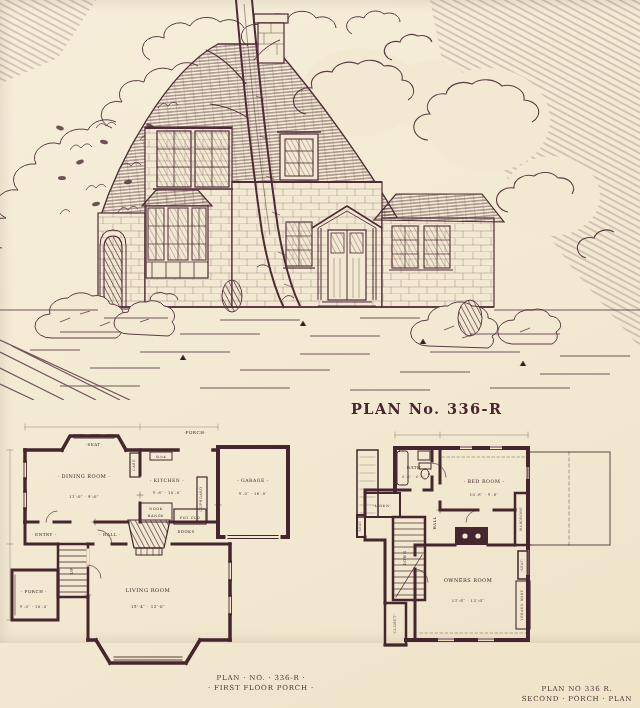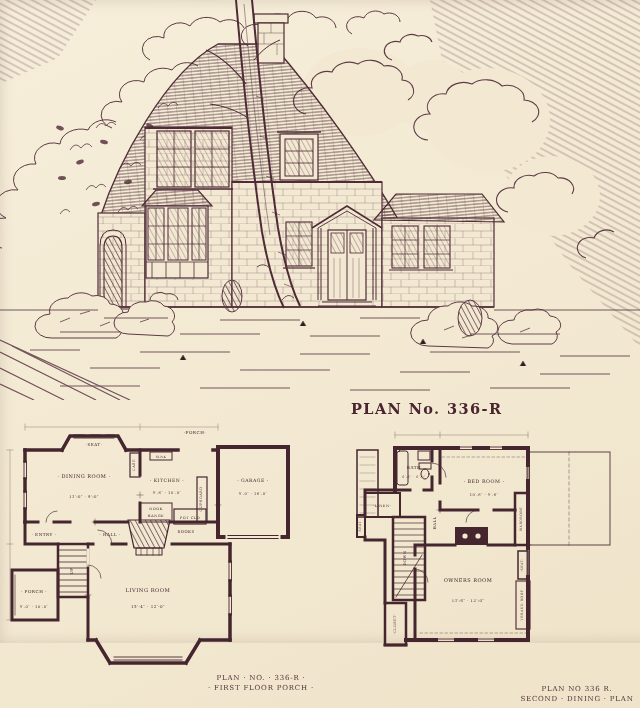--- a/index.html
+++ b/index.html
@@ -369,16 +369,16 @@
     <text class="t" x="185" y="200" font-size="3.2" transform="rotate(-90 185,200)">VERAND ROOF</text>
   </g>
 </svg>
 
 <div class="cap cap1">
   <div>PLAN · NO. · 336-R ·</div>
   <div>· FIRST FLOOR PORCH ·</div>
 </div>
 <div class="cap cap2">
   <div>PLAN NO 336 R.</div>
-  <div>SECOND · DINING · PLAN</div>
+  <div>SECOND · PORCH · PLAN</div>
 </div>
 
 </div>
 
 </body></html>

